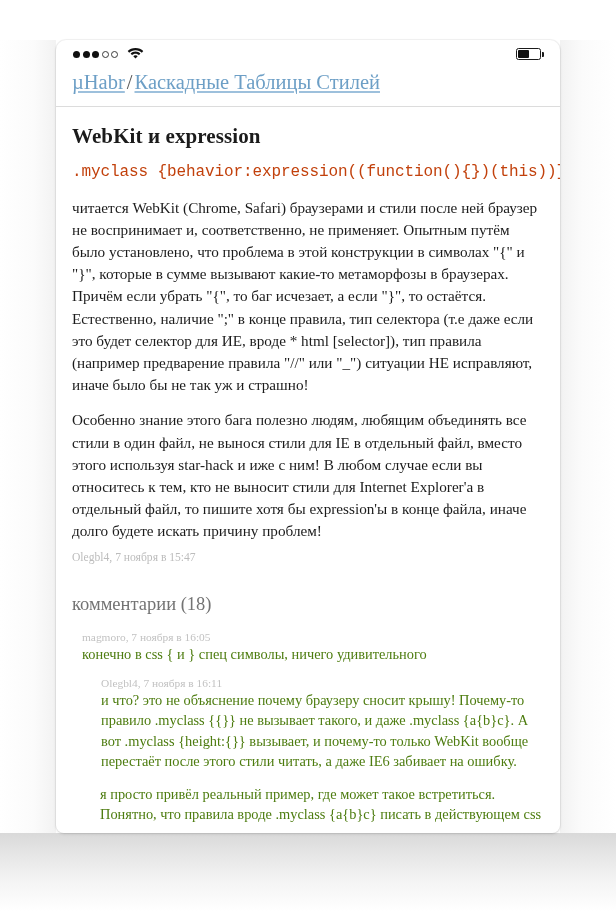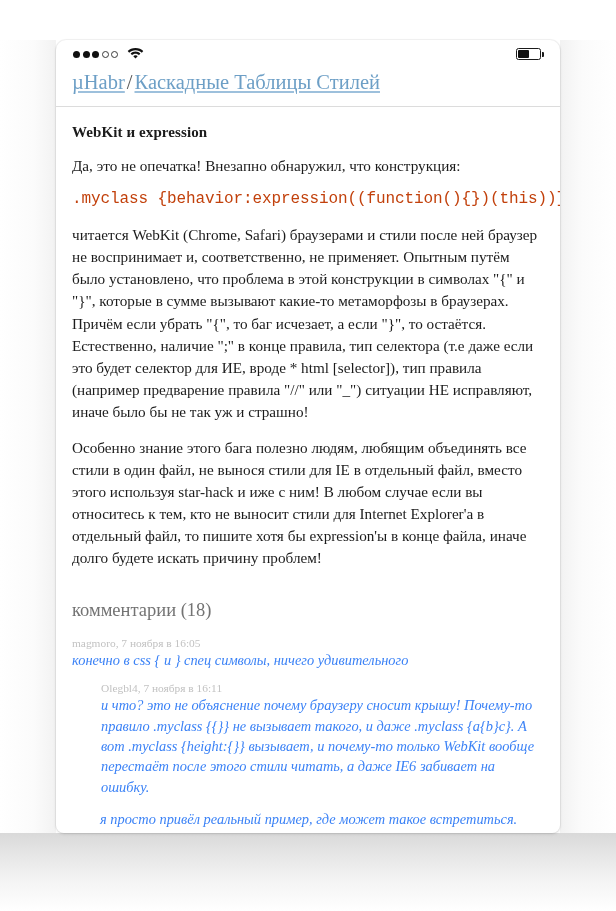--- a/index.html
+++ b/index.html
@@ -135,21 +135,21 @@
     color: #555555;
     padding: 0 2px;
   }
 
   
   #content {
     padding: 0 16px 0 16px;
     color: #1b1b1b;
   }
   #post-title {
-    font-size: 15px;
+    font-size: 21px;
     font-weight: bold;
     margin: 17px 0 14px 0;
     letter-spacing: 0.1px;
   }
   .para {
     font-size: 15.2px;
     line-height: 1.46;
     margin: 0 0 13px 0;
     text-align: left;
   }
@@ -167,34 +167,33 @@
     margin: -4px 0 0 0;
   }
 
   
   #comments-heading {
     font-size: 18.5px;
     color: #737373;
     margin: 30px 0 16px 0;
   }
   .comment { margin-bottom: 12px; }
-  .comment.lvl-0 { margin-left: 0px; }
+  .comment.lvl-0 { margin-left: 10px; }
   .comment.lvl-1 { margin-left: 29px; }
   .comment.lvl-2 { margin-left: 28px; }
 
   .c-meta {
     font-size: 11.4px;
     color: #c2c2c2;
     margin-bottom: 1px;
   }
   .c-body {
     font-size: 14.4px;
     line-height: 1.42;
-    color: #3b82f6;
-    font-style: italic;
+    color: #4d7c0f;
   }
 </style>
 </head>
 <body>
 
 <div id="backdrop">
 
   <div id="page-shade-side-l"></div>
   <div id="page-shade-side-r"></div>
   <div id="page-shade"></div>
@@ -224,28 +223,28 @@
     </div>
 
     <div id="header">
       <div id="breadcrumb"><a href="#">µHabr</a><span class="bc-sep">/</span><a href="#">Каскадные Таблицы Стилей</a></div>
     </div>
 
     <div id="content">
 
       <div id="post-title">WebKit и expression</div>
 
-      <p class="para">Да, это не опечатка! Внезапно обнаружил, что конструкция:</p>
 
       <div id="code-line">.myclass {behavior:expression((function(){})(this))}</div>
 
       <p class="para">читается WebKit (Chrome, Safari) браузерами и стили после ней браузер не воспринимает и, соответственно, не применяет. Опытным путём было установлено, что проблема в этой конструкции в символах "{" и "}", которые в сумме вызывают какие-то метаморфозы в браузерах. Причём если убрать "{", то баг исчезает, а если "}", то остаётся. Естественно, наличие ";" в конце правила, тип селектора (т.е даже если это будет селектор для ИЕ, вроде * html [selector]), тип правила (например предварение правила "//" или "_") ситуации НЕ исправляют, иначе было бы не так уж и страшно!</p>
 
       <p class="para">Особенно знание этого бага полезно людям, любящим объединять все стили в один файл, не вынося стили для IE в отдельный файл, вместо этого используя star-hack и иже с ним! В любом случае если вы относитесь к тем, кто не выносит стили для Internet Explorer'a в отдельный файл, то пишите хотя бы expression'ы в конце файла, иначе долго будете искать причину проблем!</p>
 
+      <div class="byline">Olegbl4, 7 ноября в 15:47</div>
 
       <div id="comments-heading">комментарии (18)</div>
 
       <div class="comment lvl-0">
         <div class="c-meta">magmoro, 7 ноября в 16:05</div>
         <div class="c-body">конечно в css { и } спец символы, ничего удивительного</div>
       </div>
 
       <div class="comment lvl-1">
         <div class="c-meta">Olegbl4, 7 ноября в 16:11</div>

